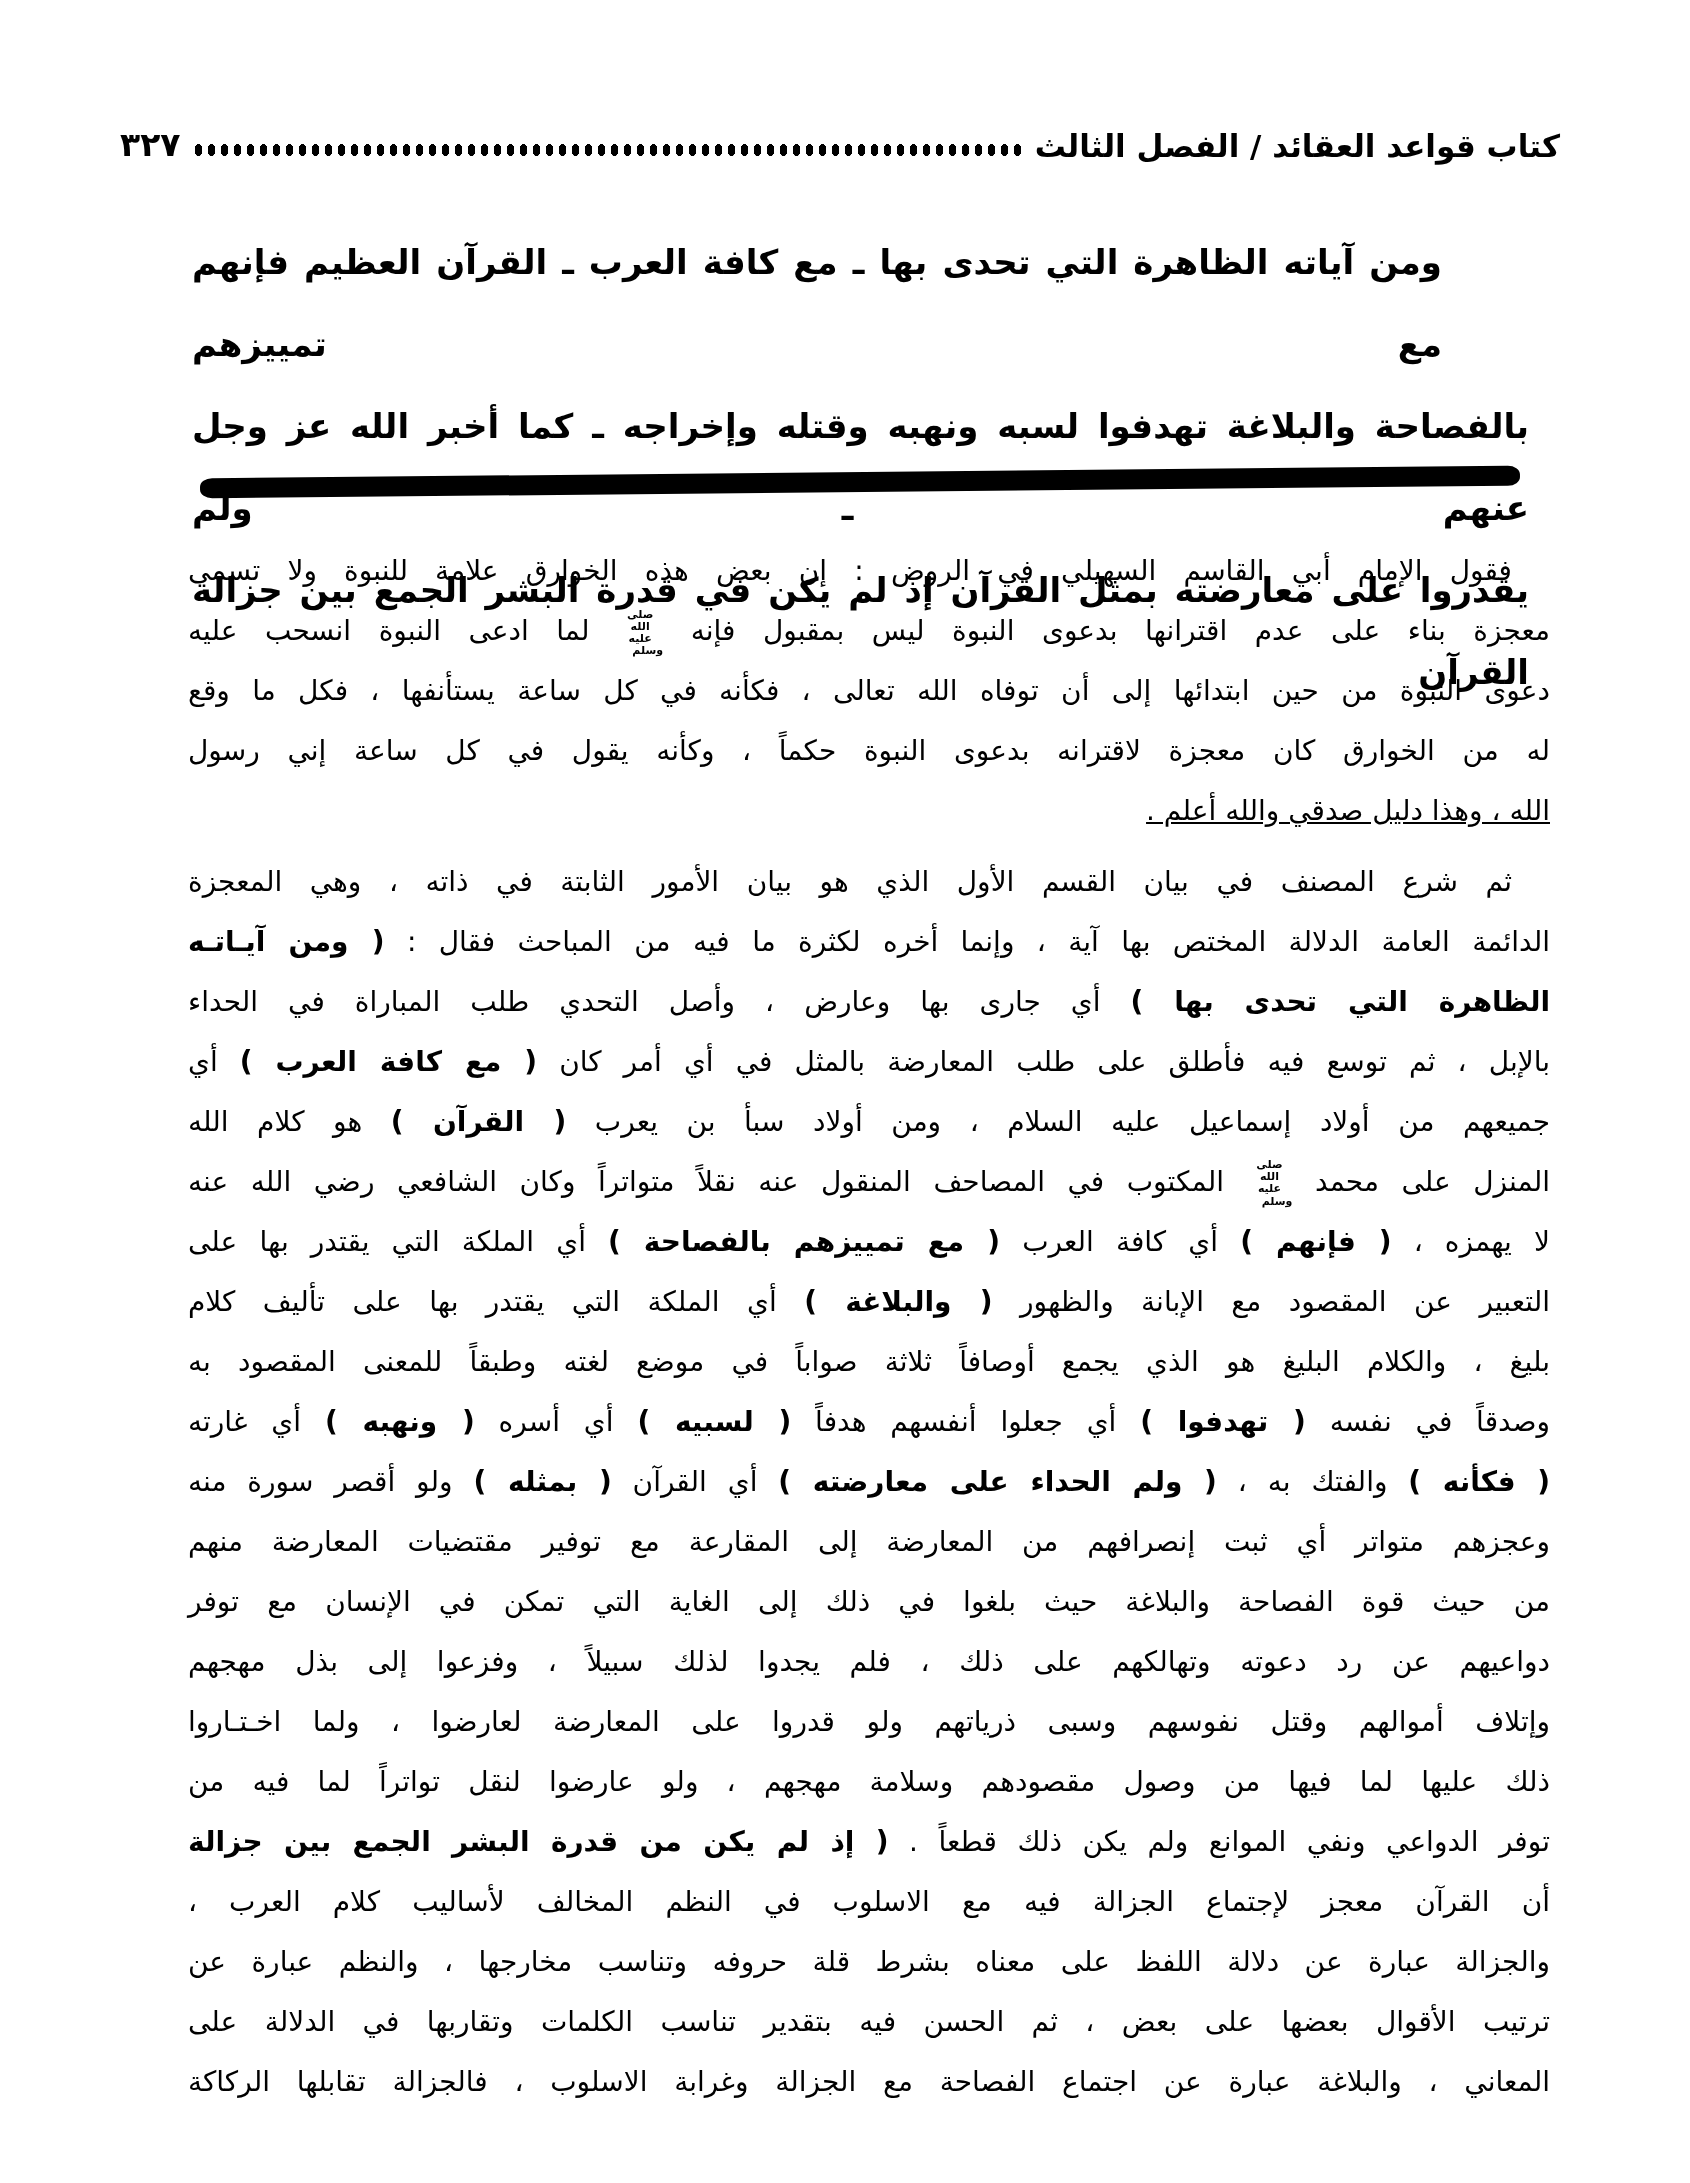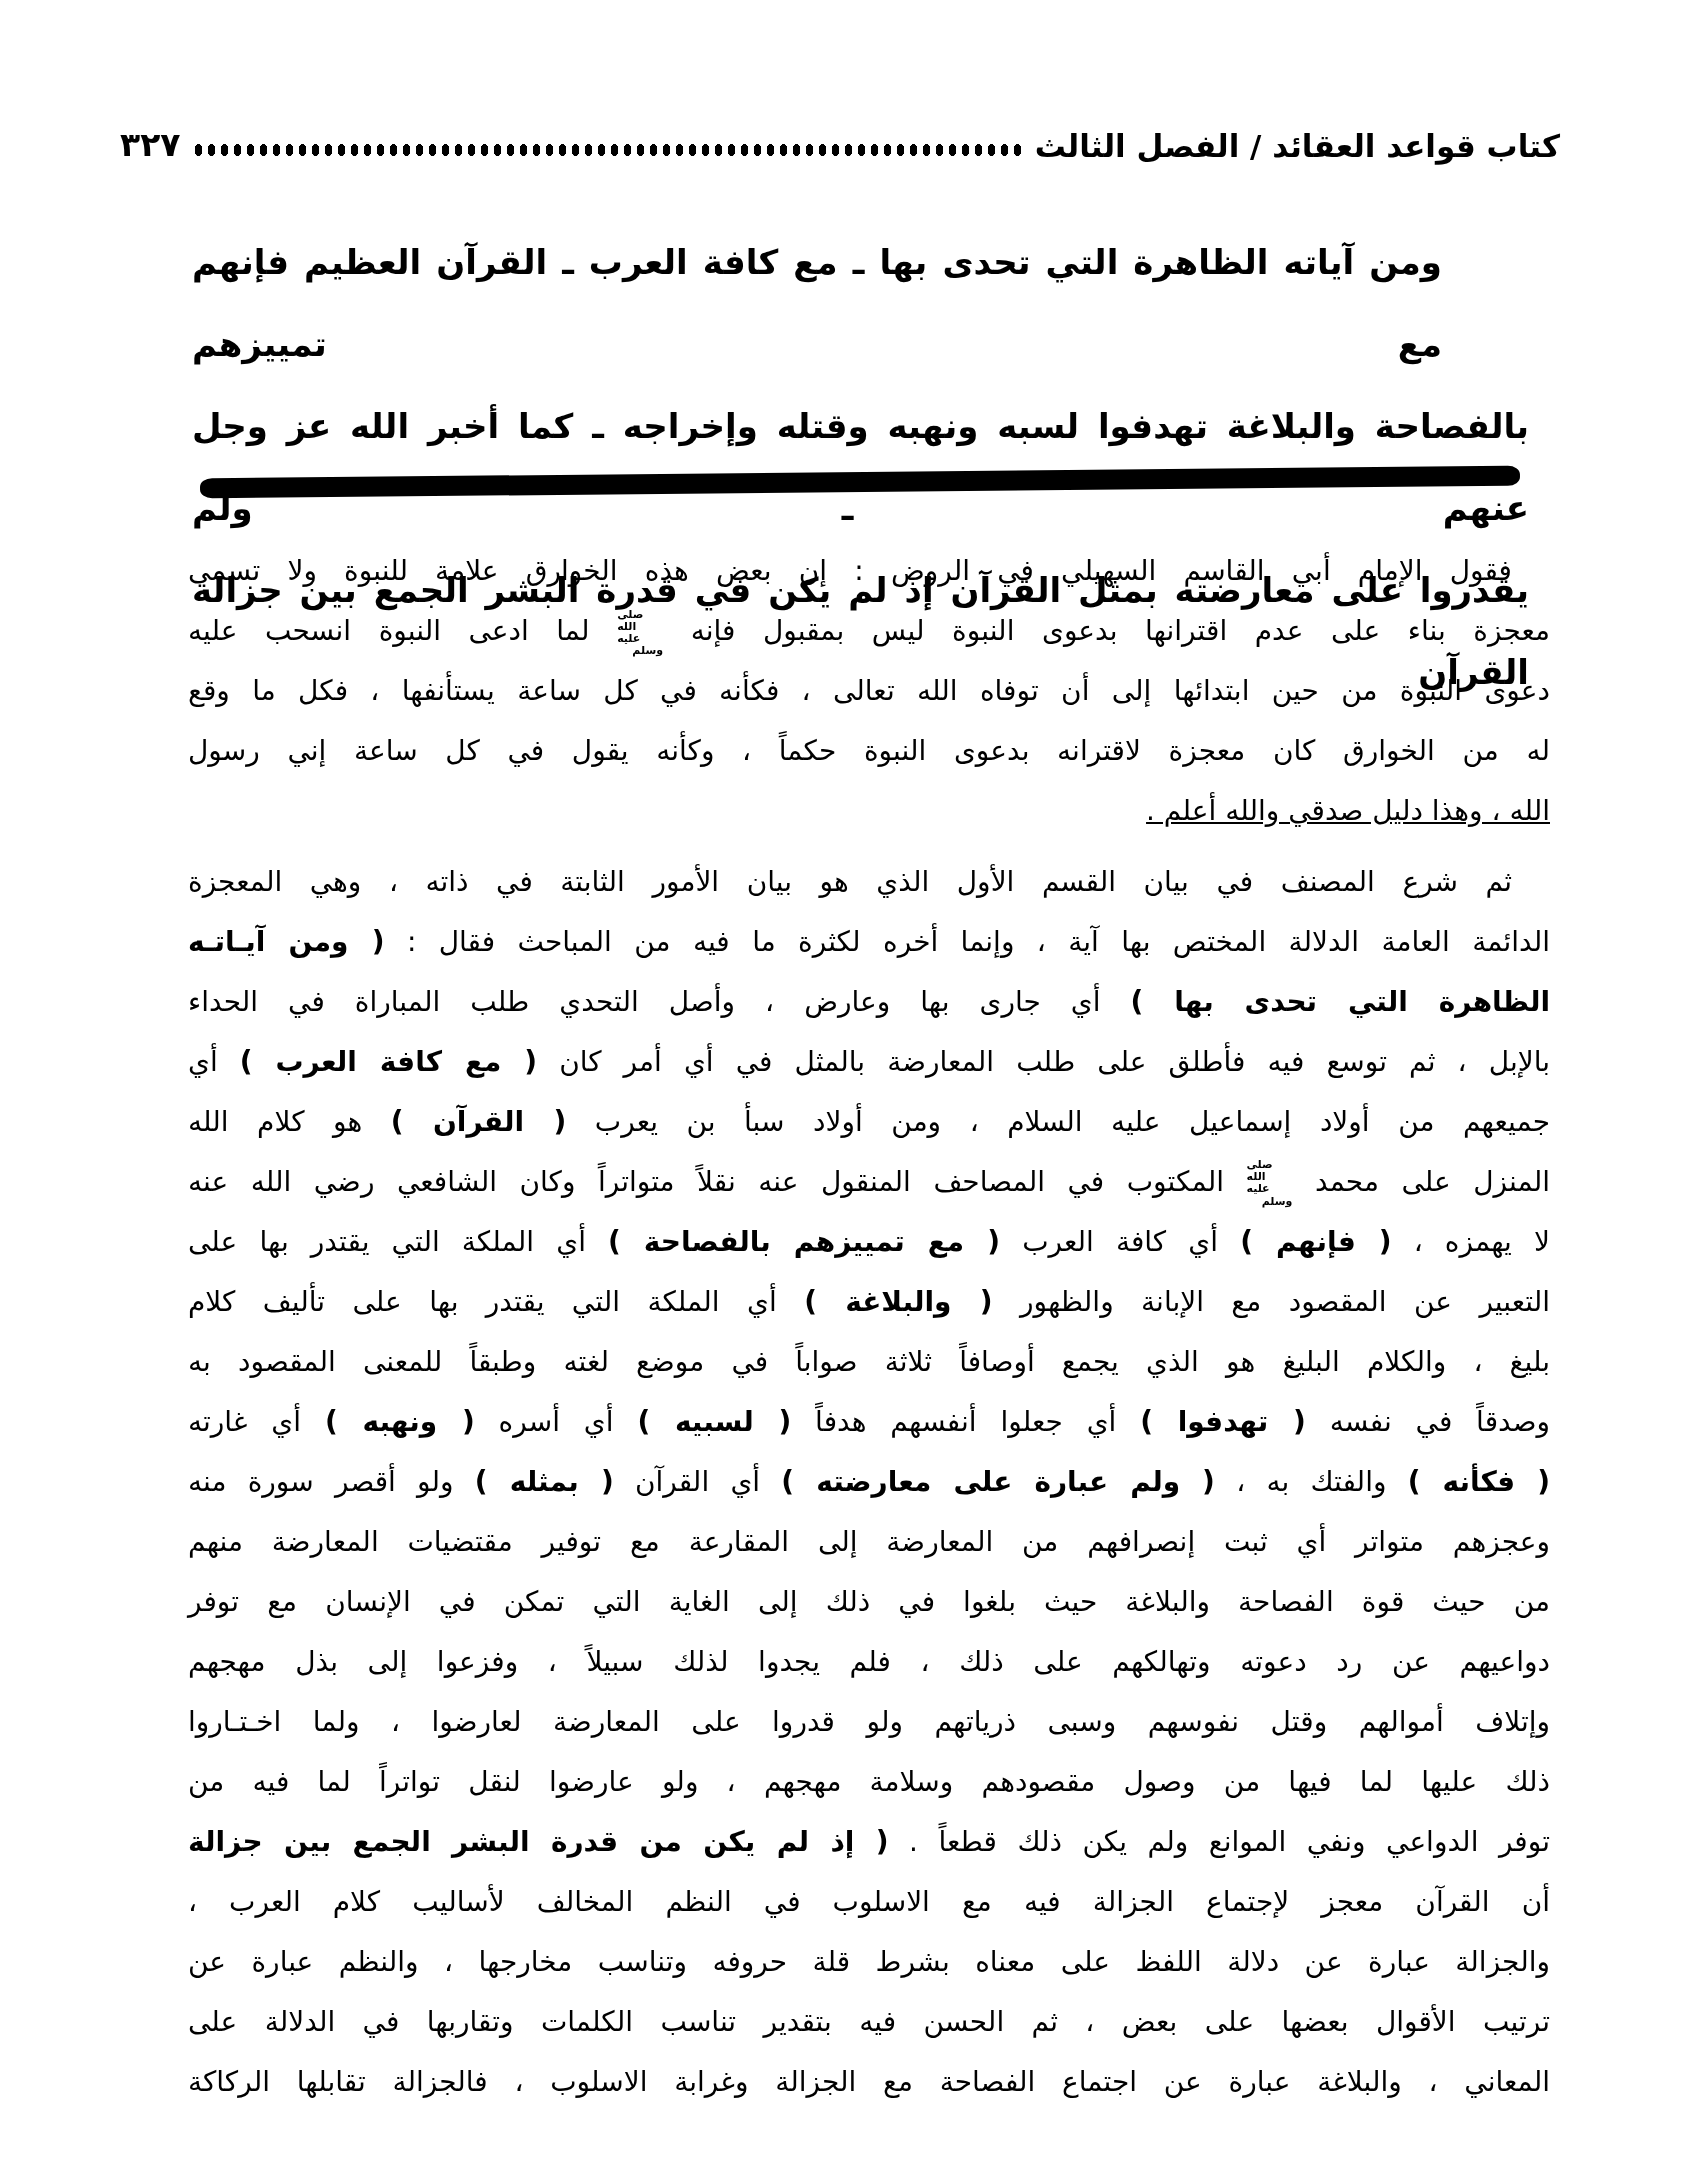--- a/index.html
+++ b/index.html
@@ -68,21 +68,21 @@
   .commentary .line.end { text-align:right; text-align-last:right;text-decoration:underline; }
   .commentary .line.indent { padding-right:38px; }
   .bold { font-weight:bold; }
 
   
   .saw {
     display:inline-block;
     width:46px;
     font-size:11px;
     line-height:1.1;
-    text-align:left;
+    text-align:center;
     vertical-align:-14px;
     font-weight:bold;
     white-space:normal;
   }
 </style>
 </head>
 <body>
 
 <div class="page">
 
@@ -112,21 +112,21 @@
         <div class="line indent"><span>ثم شرع المصنف في بيان القسم الأول الذي هو بيان الأمور الثابتة في ذاته ، وهي المعجزة</span></div>
         <div class="line"><span>الدائمة العامة الدلالة المختص بها آية ، وإنما أخره لكثرة ما فيه من المباحث فقال : </span><span class="bold">( ومن آيـاتـه</span></div>
         <div class="line"><span class="bold">الظاهرة التي تحدى بها )</span><span> أي جارى بها وعارض ، وأصل التحدي طلب المباراة في الحداء</span></div>
         <div class="line"><span>بالإبل ، ثم توسع فيه فأطلق على طلب المعارضة بالمثل في أي أمر كان </span><span class="bold">( مع كافة العرب )</span><span> أي</span></div>
         <div class="line"><span>جميعهم من أولاد إسماعيل عليه السلام ، ومن أولاد سبأ بن يعرب </span><span class="bold">( القرآن )</span><span> هو كلام الله</span></div>
         <div class="line"><span>المنزل على محمد </span><span class="saw">صلى الله عليه وسلم</span><span> المكتوب في المصاحف المنقول عنه نقلاً متواتراً وكان الشافعي رضي الله عنه</span></div>
         <div class="line"><span>لا يهمزه ، </span><span class="bold">( فإنهم )</span><span> أي كافة العرب </span><span class="bold">( مع تمييزهم بالفصاحة )</span><span> أي الملكة التي يقتدر بها على</span></div>
         <div class="line"><span>التعبير عن المقصود مع الإبانة والظهور </span><span class="bold">( والبلاغة )</span><span> أي الملكة التي يقتدر بها على تأليف كلام</span></div>
         <div class="line"><span>بليغ ، والكلام البليغ هو الذي يجمع أوصافاً ثلاثة صواباً في موضع لغته وطبقاً للمعنى المقصود به</span></div>
         <div class="line"><span>وصدقاً في نفسه </span><span class="bold">( تهدفوا )</span><span> أي جعلوا أنفسهم هدفاً </span><span class="bold">( لسبيه )</span><span> أي أسره </span><span class="bold">( ونهبه )</span><span> أي غارته</span></div>
-        <div class="line"><span class="bold">( فكأنه )</span><span> والفتك به ، </span><span class="bold">( ولم عبارة على معارضته )</span><span> أي القرآن </span><span class="bold">( بمثله )</span><span> ولو أقصر سورة منه</span></div>
+        <div class="line"><span class="bold">( فكأنه )</span><span> والفتك به ، </span><span class="bold">( ولم الحداء على معارضته )</span><span> أي القرآن </span><span class="bold">( بمثله )</span><span> ولو أقصر سورة منه</span></div>
         <div class="line"><span>وعجزهم متواتر أي ثبت إنصرافهم من المعارضة إلى المقارعة مع توفير مقتضيات المعارضة منهم</span></div>
         <div class="line"><span>من حيث قوة الفصاحة والبلاغة حيث بلغوا في ذلك إلى الغاية التي تمكن في الإنسان مع توفر</span></div>
         <div class="line"><span>دواعيهم عن رد دعوته وتهالكهم على ذلك ، فلم يجدوا لذلك سبيلاً ، وفزعوا إلى بذل مهجهم</span></div>
         <div class="line"><span>وإتلاف أموالهم وقتل نفوسهم وسبى ذرياتهم ولو قدروا على المعارضة لعارضوا ، ولما اخـتـاروا</span></div>
         <div class="line"><span>ذلك عليها لما فيها من وصول مقصودهم وسلامة مهجهم ، ولو عارضوا لنقل تواتراً لما فيه من</span></div>
         <div class="line"><span>توفر الدواعي ونفي الموانع ولم يكن ذلك قطعاً . </span><span class="bold">( إذ لم يكن من قدرة البشر الجمع بين جزالة</span></div>
         <div class="line"><span>أن القرآن معجز لإجتماع الجزالة فيه مع الاسلوب في النظم المخالف لأساليب كلام العرب ،</span></div>
         <div class="line"><span>والجزالة عبارة عن دلالة اللفظ على معناه بشرط قلة حروفه وتناسب مخارجها ، والنظم عبارة عن</span></div>
         <div class="line"><span>ترتيب الأقوال بعضها على بعض ، ثم الحسن فيه بتقدير تناسب الكلمات وتقاربها في الدلالة على</span></div>
         <div class="line"><span>المعاني ، والبلاغة عبارة عن اجتماع الفصاحة مع الجزالة وغرابة الاسلوب ، فالجزالة تقابلها الركاكة</span></div>

